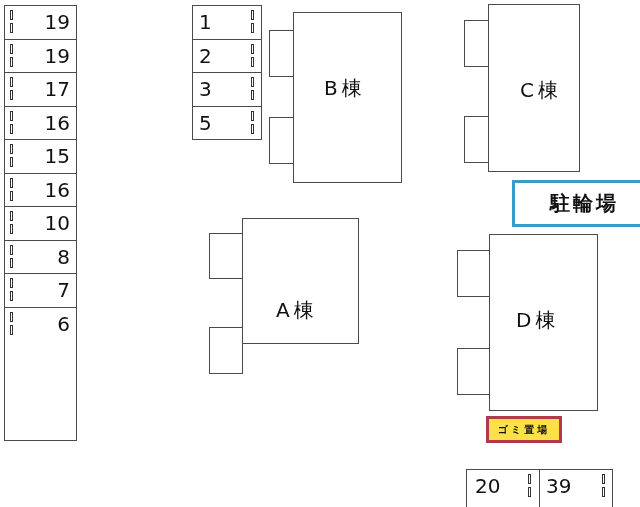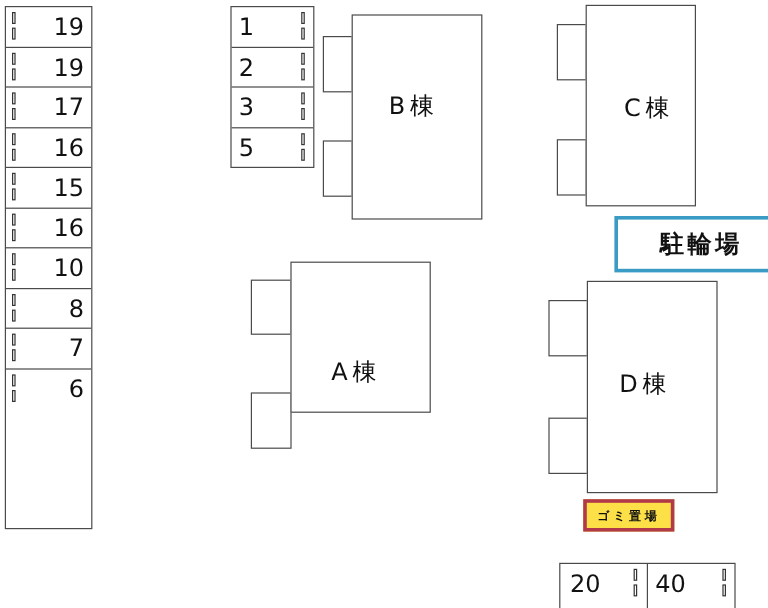--- a/index.html
+++ b/index.html
@@ -169,19 +169,19 @@
 
 <div class="abs line" style="left:466px; top:469px; width:147px; height:50px; display:flex;">
   <div style="position:relative; width:73px; height:100%; border-right:1px solid #4a4a4a; box-sizing:border-box;">
     <span class="pnum" style="left:8px; line-height:32px;">20</span>
     <div class="tofu" style="right:8px; top:4px;">
         <span></span>
         <span></span>
       </div>
   </div>
   <div style="position:relative; width:72px; height:100%;">
-    <span class="pnum" style="left:6px; line-height:32px;">40</span>
+    <span class="pnum" style="left:6px; line-height:32px;">39</span>
     <div class="tofu" style="right:7px; top:4px;">
         <span></span>
         <span></span>
       </div>
   </div>
 </div>
 
 </body></html>

